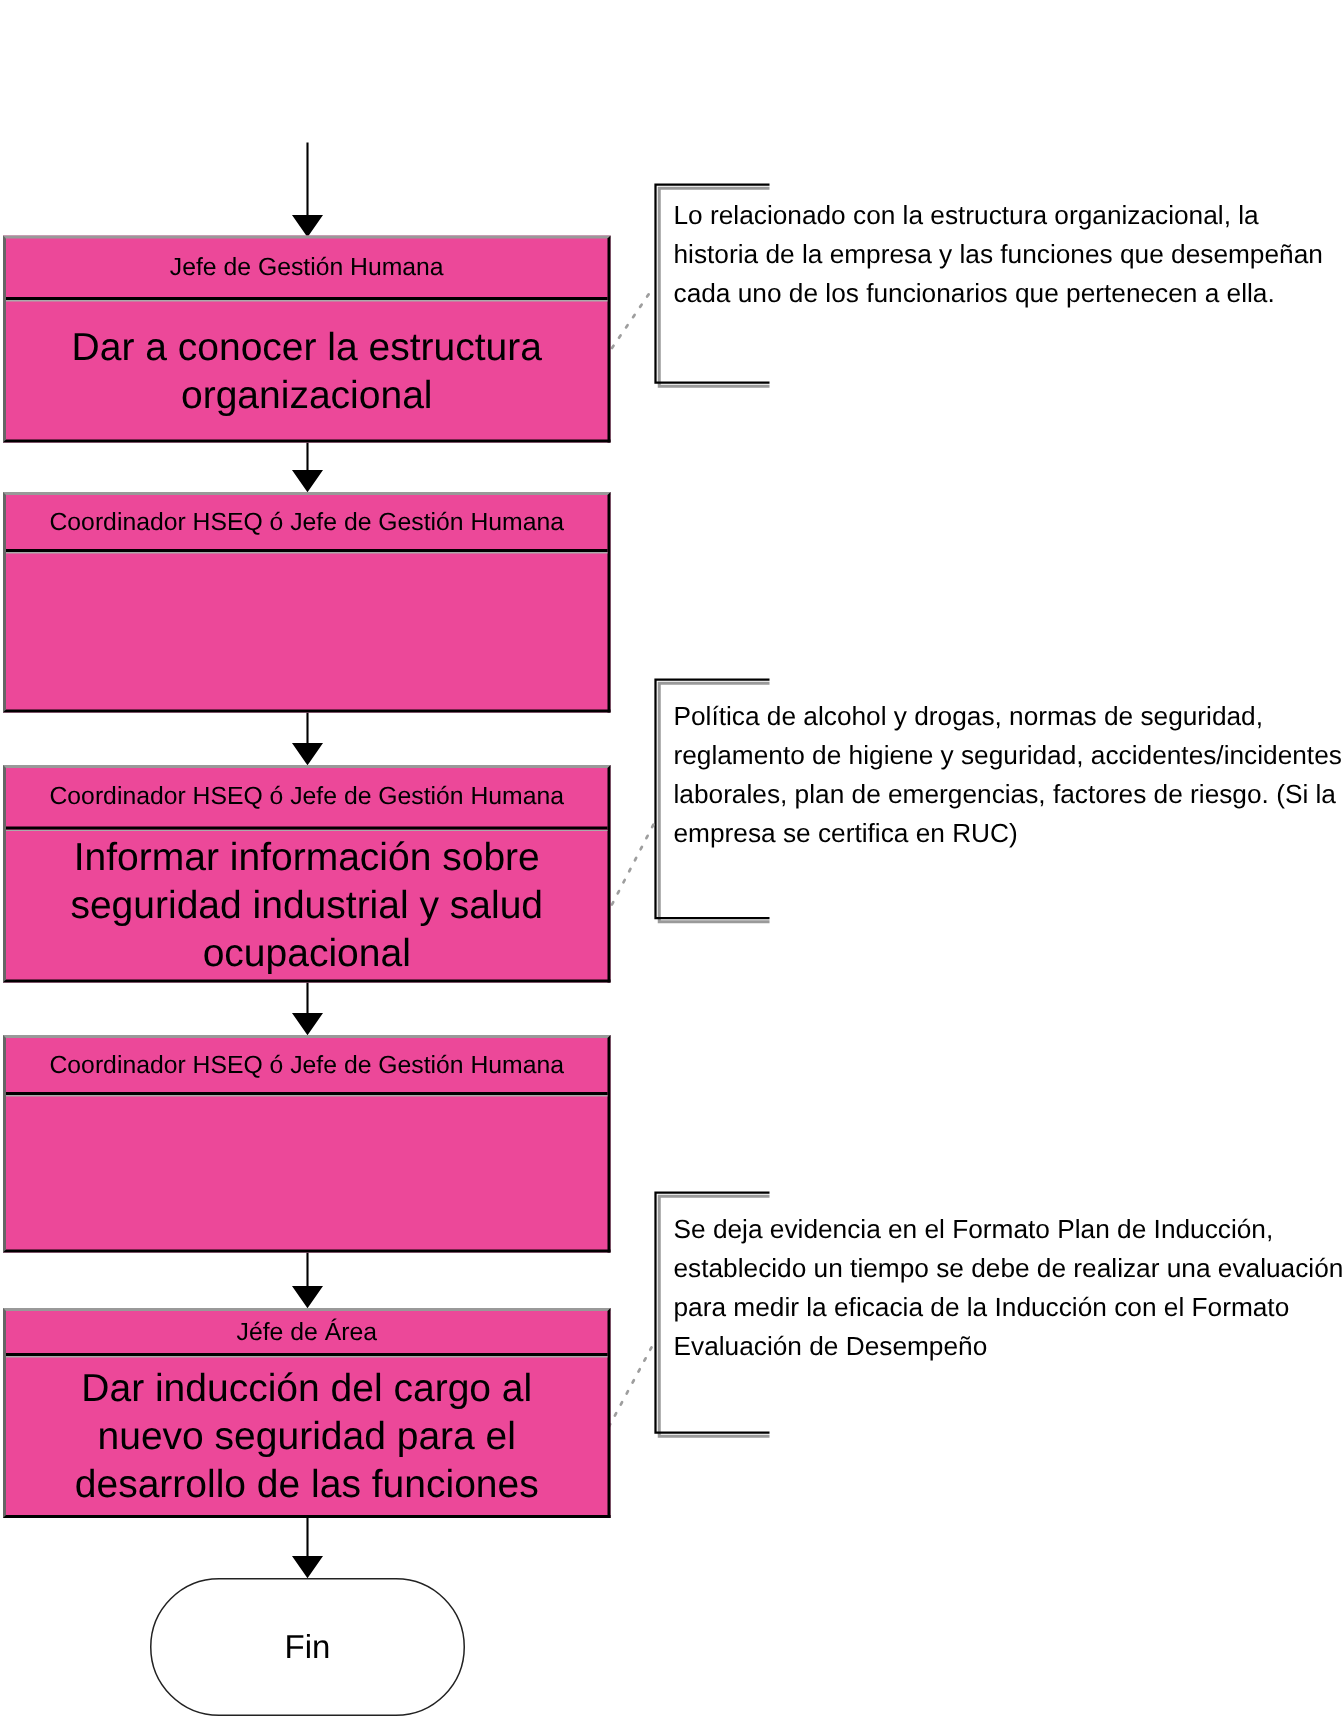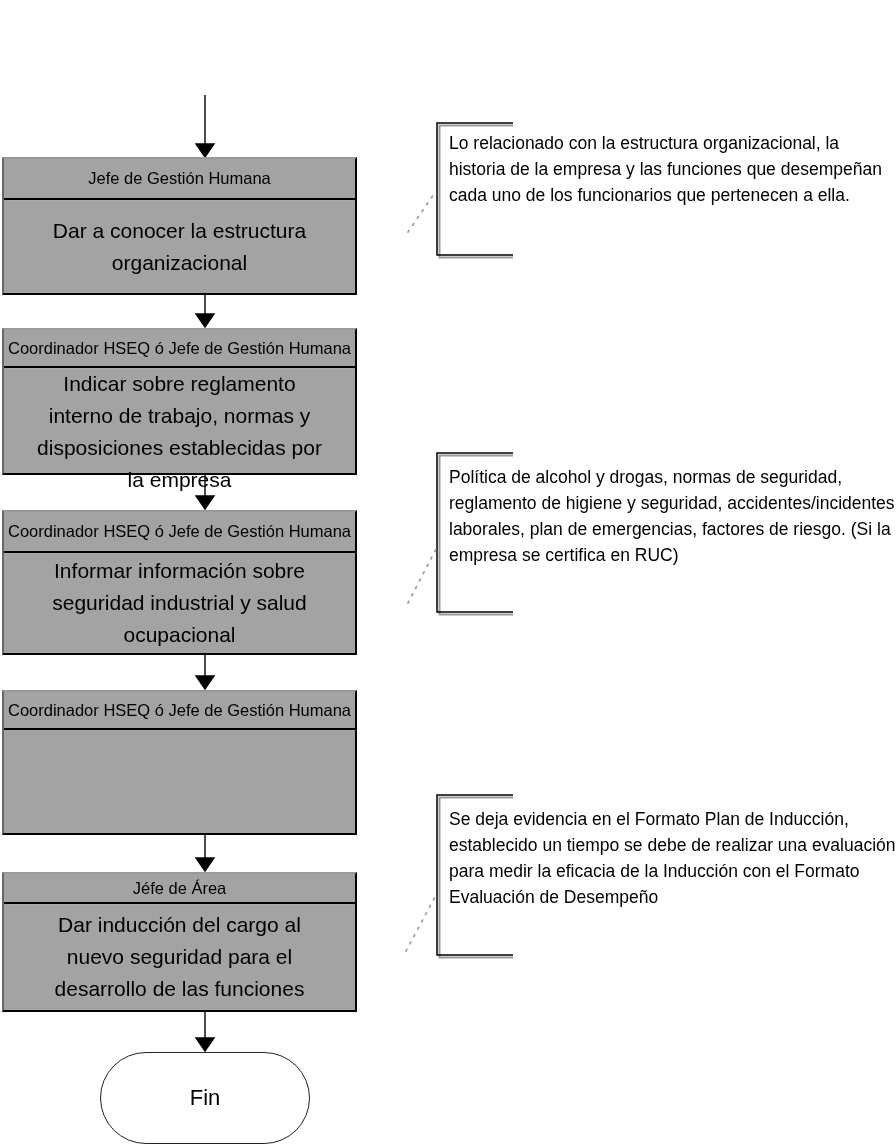--- a/index.html
+++ b/index.html
@@ -11,32 +11,32 @@
   .terminal{
     position:absolute;display:flex;align-items:center;justify-content:center;
     border:1.5px solid #222;border-radius:46px;background:#fff;
     font-size:22px;box-sizing:border-box;
   }
   .terminal.start{left:99px;top:7px;width:211px;height:87px;}
   .terminal.end{left:100px;top:1052px;width:210px;height:92px;}
 
   
   .step{
-    position:absolute;left:2px;width:355px;background:#a3a3a3;box-sizing:border-box;
+    position:absolute;left:2px;width:405px;background:#ec4899;box-sizing:border-box;
     border:2px solid #000;border-top-color:#999;border-left-color:#666;
     display:flex;flex-direction:column;
   }
   .role{
     flex:0 0 auto;display:flex;align-items:center;justify-content:center;
     border-bottom:2px solid #000;box-shadow:0 1px 0 #aaa;
     font-size:16.5px;box-sizing:content-box;
   }
   .action{
     flex:1 1 auto;display:flex;align-items:center;justify-content:center;
-    text-align:center;font-size:21px;line-height:32px;padding:0 32px;
+    text-align:center;font-size:26px;line-height:32px;padding:0 32px;
   }
 
   
   .note{
     position:absolute;left:449px;width:450px;
     font-size:17.5px;line-height:26px;text-align:left;
   }
   .note.n1{top:130px;}
   .note.n2{top:464px;}
   .note.n3{top:806px;}
@@ -80,21 +80,20 @@
   </svg>
 
 
   <div class="step" style="top:157px;height:138px;">
     <div class="role" style="height:39px;">Jefe de Gestión Humana</div>
     <div class="action">Dar a conocer la estructura organizacional</div>
   </div>
 
   <div class="step" style="top:328px;height:147px;">
     <div class="role" style="height:36px;">Coordinador HSEQ ó Jefe de Gestión Humana</div>
-    <div class="action">Indicar sobre reglamento interno de trabajo, normas y disposiciones establecidas por la empresa</div>
   </div>
 
   <div class="step" style="top:510px;height:145px;">
     <div class="role" style="height:39px;">Coordinador HSEQ ó Jefe de Gestión Humana</div>
     <div class="action">Informar información sobre seguridad industrial y salud ocupacional</div>
   </div>
 
   <div class="step" style="top:690px;height:145px;">
     <div class="role" style="height:36px;">Coordinador HSEQ ó Jefe de Gestión Humana</div>
   </div>

